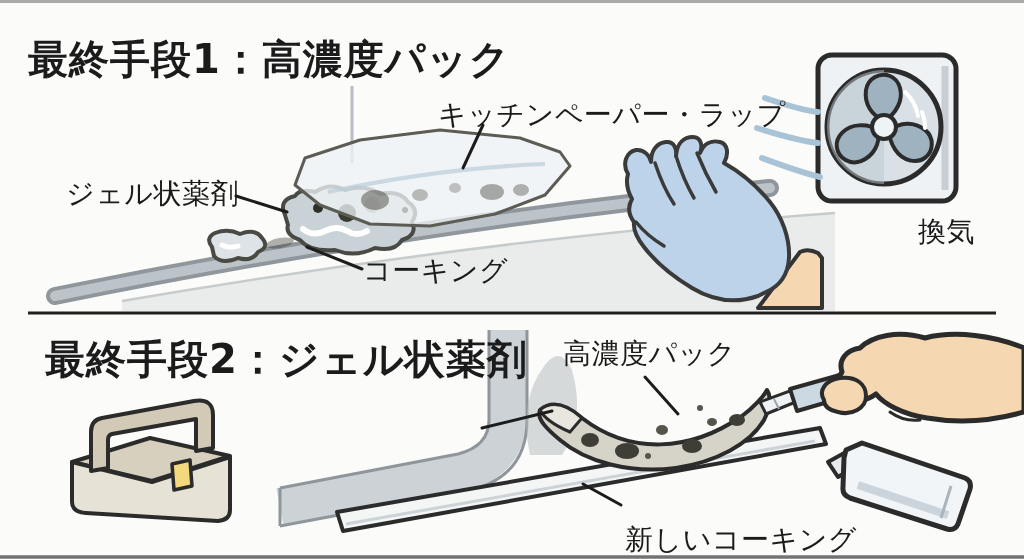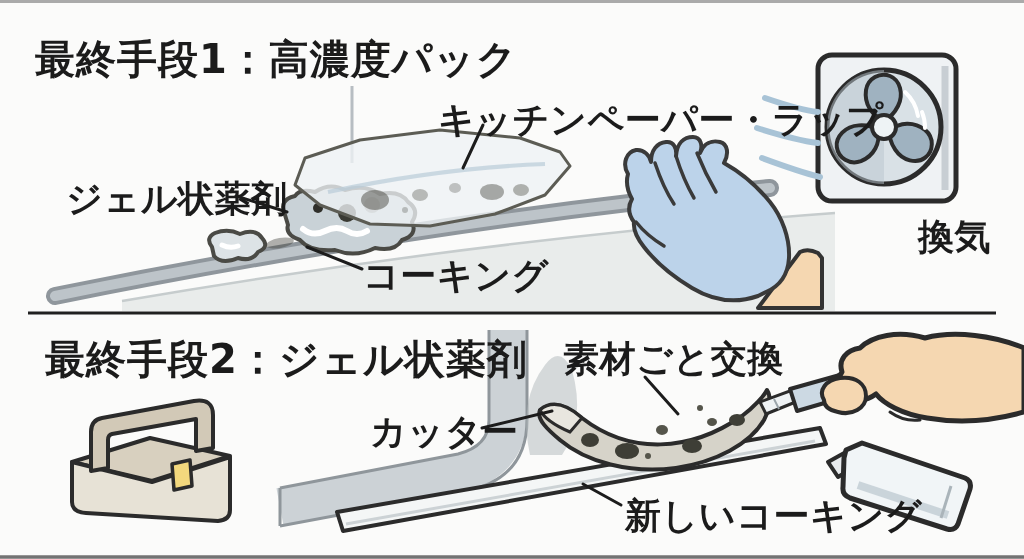--- a/index.html
+++ b/index.html
@@ -10,22 +10,22 @@
   #canvas{
     position:relative;
     width:1024px;height:559px;
     background:var(--c-background,#fbfbfa);
     overflow:hidden;
   }
   #art{position:absolute;left:0;top:0;}
   .lbl{
     position:absolute;
     color:var(--c-text,#1b1b1b);
-    font-weight:700;
-    font-size:36px;
+    font-weight:400;
+    font-size:28px;
     line-height:1.15;
     white-space:nowrap;
     letter-spacing:0.5px;
   }
   .title{
     font-size:40px;
     font-weight:800;
     letter-spacing:1px;
   }
 </style>
@@ -198,31 +198,30 @@
       </g>
 
       <g stroke="#1c1c1c" stroke-width="3" stroke-linecap="round">
         <line x1="645" y1="377" x2="678" y2="414"></line>
         <line x1="482" y1="428" x2="552" y2="411"></line>
         <line x1="583" y1="484" x2="621" y2="505"></line>
       </g>
     </g>
   </svg>
 
-  <div class="lbl title" style="left:35px;top:36px;">最終手段1：高濃度パック</div>
+  <div class="lbl title" style="left:28px;top:36px;">最終手段1：高濃度パック</div>
 
   <div class="lbl" style="left:438px;top:99px;">キッチンペーパー・ラップ</div>
 
   <div class="lbl" style="left:66px;top:178px;">ジェル状薬剤</div>
 
   <div class="lbl" style="left:363px;top:255px;">コーキング</div>
 
   <div class="lbl" style="left:918px;top:216px;">換気</div>
 
   <div class="lbl title" style="left:45px;top:336px;">最終手段2：ジェル状薬剤</div>
 
-  <div class="lbl" style="left:563px;top:338px;">素材ごと交換</div>
-
-  <div class="lbl" style="left:370px;top:411px;">カッター</div>
-
-  <div class="lbl" style="left:625px;top:495px;">新しいコーキング</div>
+  <div class="lbl" style="left:563px;top:338px;">高濃度パック</div>
+
+
+  <div class="lbl" style="left:625px;top:524px;">新しいコーキング</div>
 
 </div>
 
 </body></html>

